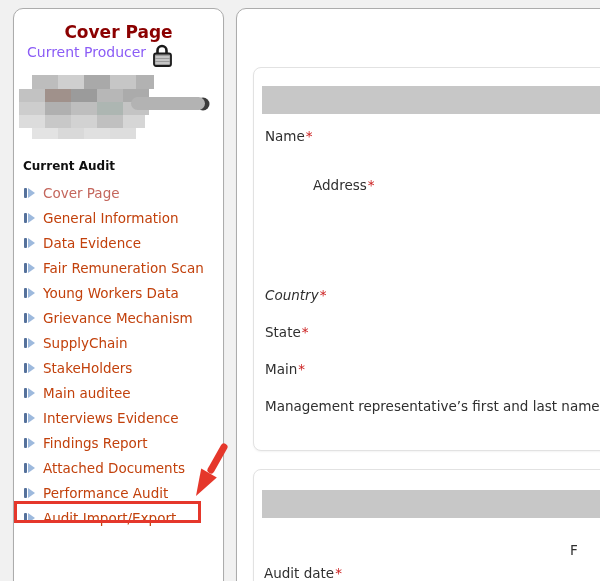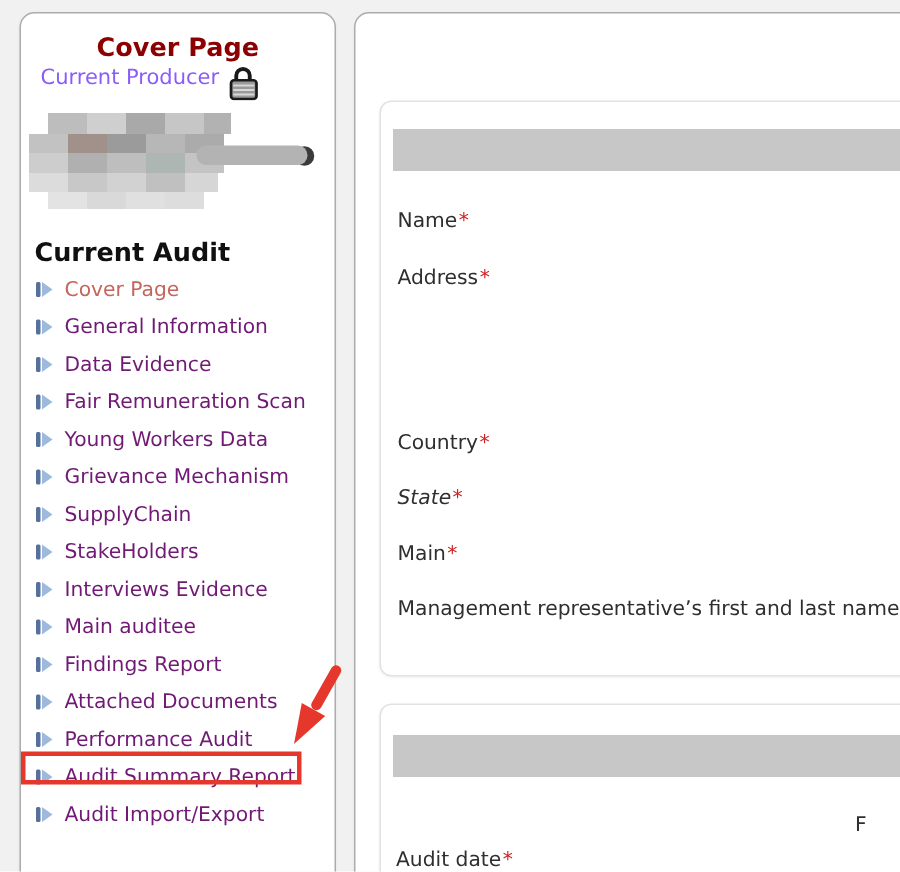--- a/index.html
+++ b/index.html
@@ -21,26 +21,26 @@
     font-size:17px; font-weight:bold; color:#8b0000;
   }
   .producer-row {
     position:absolute; left:13px; top:35px;
     display:flex; gap:6px;
     font-size:14px; color:#8b5cf6;
   }
   .redacted { position:absolute; left:5px; top:66px; }
   .sb-heading {
     position:absolute; left:9px; top:150px;
-    font-size:17px; font-weight:bold; color:#101010;
+    font-size:12px; font-weight:bold; color:#101010;
   }
   .nav-list { position:absolute; left:10px; top:171px; width:196px; }
   .nav-item {
     height:25px; display:flex; align-items:center; gap:8px;
-    font-size:13.5px; color:#701a75; cursor:pointer; white-space:nowrap;
+    font-size:13.5px; color:#c2410c; cursor:pointer; white-space:nowrap;
   }
   .nav-item.active { color:#c4665c; }
   .bullet { display:inline-flex; align-items:center; flex:0 0 auto; }
   .b-bar { width:3px; height:10px; background:#55719b; border-radius:1px; }
   .b-tri {
     width:0; height:0; margin-left:1px;
     border-top:5px solid transparent; border-bottom:5px solid transparent;
     border-left:7px solid #9db9dd;
   }
   
@@ -62,24 +62,24 @@
     position:absolute; left:8px; width:calc(100% - 8px); height:28px;
     background:#c7c7c7;
   }
   #card1 .section-bar { top:18px; }
   #card2 .section-bar { top:20px; }
   .f-label {
     position:absolute; left:11px;
     font-size:13.5px; color:#2f2f2f; white-space:nowrap;
   }
   .req { color:#cc2222; margin-left:1px; }
-  .lbl-name    { top:71px; }
-  .lbl-address { top:109px; }
-  .lbl-country { top:219px; }
-  .lbl-state   { top:256px;font-style:italic; }
+  .lbl-name    { top:60px; }
+  .lbl-address { top:109px;margin-left:48px; }
+  .lbl-country { top:219px;font-style:italic; }
+  .lbl-state   { top:256px; }
   .lbl-city    { top:293px; }
   .lbl-mgmt    { top:330px; }
   .lbl-partial { top:72px; left:316px; }
   .lbl-auditdate { top:95px; left:10px;text-align:right; }
 </style>
 </head>
 <body>
 
 <div class="card" id="sidebar">
   <div class="sb-title">Cover Page</div>
@@ -195,62 +195,55 @@
           <span class="b-tri"></span>
         </span>
     <span class="nav-label">StakeHolders</span>
   </div>
 
   <div class="nav-item">
     <span class="bullet">
           <span class="b-bar"></span>
           <span class="b-tri"></span>
         </span>
+    <span class="nav-label">Main auditee</span>
+  </div>
+
+  <div class="nav-item">
+    <span class="bullet">
+          <span class="b-bar"></span>
+          <span class="b-tri"></span>
+        </span>
     <span class="nav-label">Interviews Evidence</span>
   </div>
 
   <div class="nav-item">
     <span class="bullet">
           <span class="b-bar"></span>
           <span class="b-tri"></span>
         </span>
-    <span class="nav-label">Main auditee</span>
-  </div>
-
-  <div class="nav-item">
-    <span class="bullet">
-          <span class="b-bar"></span>
-          <span class="b-tri"></span>
-        </span>
     <span class="nav-label">Findings Report</span>
   </div>
 
   <div class="nav-item">
     <span class="bullet">
           <span class="b-bar"></span>
           <span class="b-tri"></span>
         </span>
     <span class="nav-label">Attached Documents</span>
   </div>
 
   <div class="nav-item">
     <span class="bullet">
           <span class="b-bar"></span>
           <span class="b-tri"></span>
         </span>
     <span class="nav-label">Performance Audit</span>
   </div>
 
-  <div class="nav-item">
-    <span class="bullet">
-          <span class="b-bar"></span>
-          <span class="b-tri"></span>
-        </span>
-    <span class="nav-label">Audit Summary Report</span>
-  </div>
 
   <div class="nav-item">
     <span class="bullet">
           <span class="b-bar"></span>
           <span class="b-tri"></span>
         </span>
     <span class="nav-label">Audit Import/Export</span>
   </div>
 </div>
 </div>

